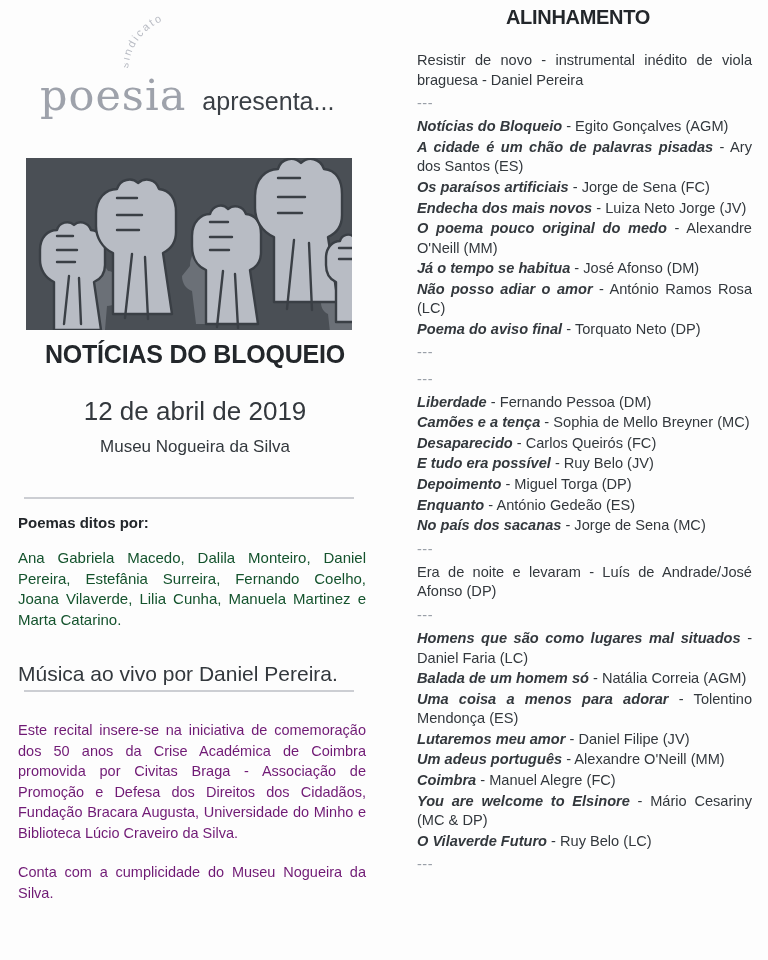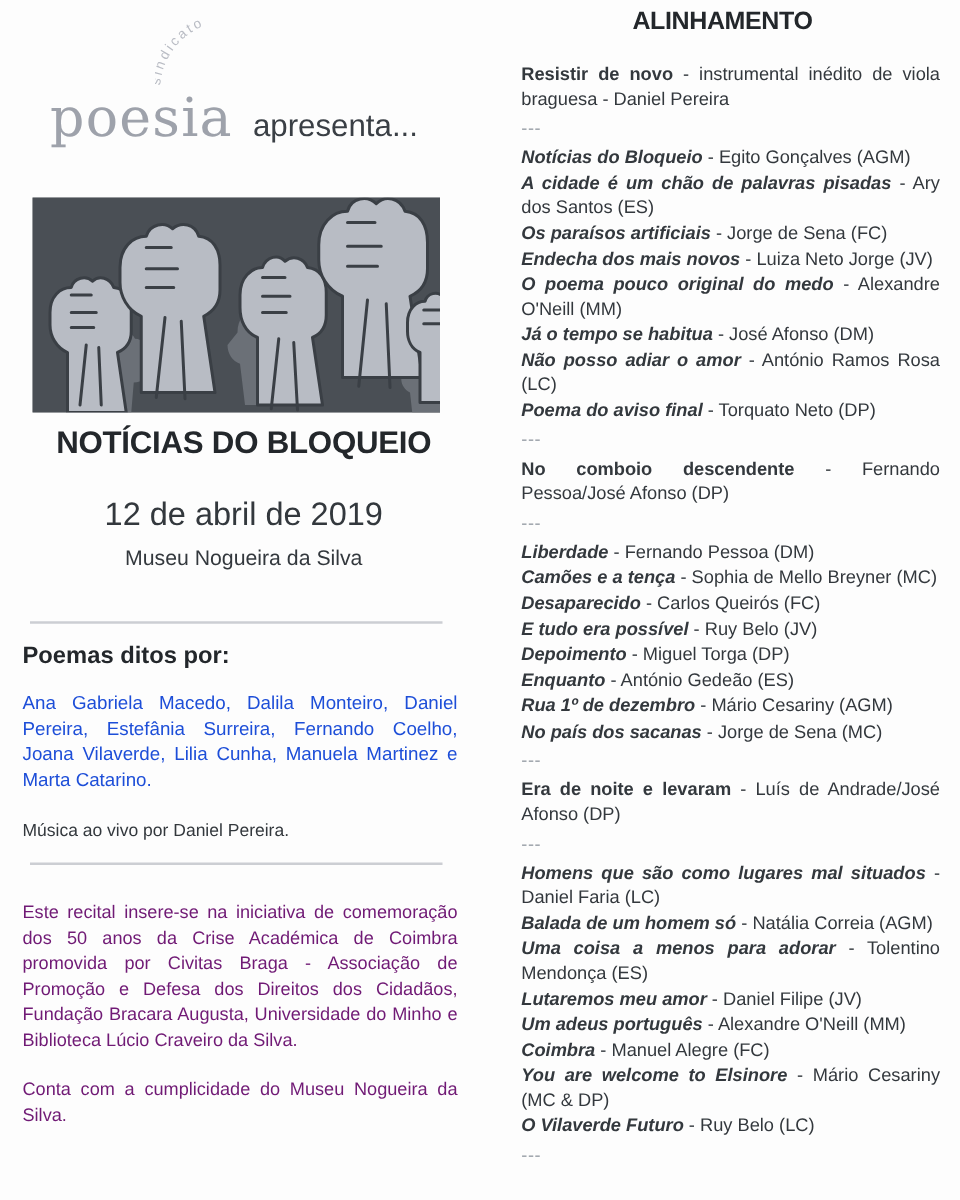--- a/index.html
+++ b/index.html
@@ -123,34 +123,34 @@
   .rule-top { top: 497px; }
   .rule-bottom { top: 690px; }
 
   .credits {
     position: absolute;
     left: 18px;
     top: 514px;
     width: 348px;
   }
   .credits-heading {
-    font-size: 19px;
+    font-size: 15px;
     font-weight: bold;
     color: #23272b;
     margin-bottom: 17px;
   }
   .credits-readers {
     font-size: 15px;
     line-height: 1.38;
     text-align: justify;
-    color: #1d4ed8;
+    color: #14532d;
   }
   .credits-music {
-    margin-top: 19px;
-    font-size: 14px;
+    margin-top: 29px;
+    font-size: 21px;
     line-height: 1.38;
     color: #33383d;
   }
 
   .footnotes {
     position: absolute;
     left: 18px;
     top: 720px;
     width: 348px;
   }
@@ -197,21 +197,21 @@
     text-align: justify;
     text-justify: inter-word;
     color: #33383d;
     margin-bottom: 1px;
   }
   .prog-item .t {
     font-weight: bold;
     font-style: italic;
   }
   .prog-item.plain .t {
-    font-weight: bold;
+    font-weight: normal;
     font-style: normal;
   }
 </style>
 </head>
 <body>
 
 <div class="page">
 
   <div class="left-col">
 
@@ -296,32 +296,28 @@
           <div class="prog-item"><span class="t">Notícias do Bloqueio</span><span class="r"> - Egito Gonçalves (AGM)</span></div>
           <div class="prog-item"><span class="t">A cidade é um chão de palavras pisadas</span><span class="r"> - Ary dos Santos (ES)</span></div>
           <div class="prog-item"><span class="t">Os paraísos artificiais</span><span class="r"> - Jorge de Sena (FC)</span></div>
           <div class="prog-item"><span class="t">Endecha dos mais novos</span><span class="r"> - Luiza Neto Jorge (JV)</span></div>
           <div class="prog-item"><span class="t">O poema pouco original do medo</span><span class="r"> - Alexandre O'Neill (MM)</span></div>
           <div class="prog-item"><span class="t">Já o tempo se habitua</span><span class="r"> - José Afonso (DM)</span></div>
           <div class="prog-item"><span class="t">Não posso adiar o amor</span><span class="r"> - António Ramos Rosa (LC)</span></div>
           <div class="prog-item"><span class="t">Poema do aviso final</span><span class="r"> - Torquato Neto (DP)</span></div>
         </div>
         <div class="prog-sep">---</div>
-        <div class="prog-block">
-          <div class="prog-item plain"><span class="t">No comboio descendente</span><span class="r"> - Fernando Pessoa/José Afonso (DP)</span></div>
-        </div>
         <div class="prog-sep">---</div>
         <div class="prog-block">
           <div class="prog-item"><span class="t">Liberdade</span><span class="r"> - Fernando Pessoa (DM)</span></div>
           <div class="prog-item"><span class="t">Camões e a tença</span><span class="r"> - Sophia de Mello Breyner (MC)</span></div>
           <div class="prog-item"><span class="t">Desaparecido</span><span class="r"> - Carlos Queirós (FC)</span></div>
           <div class="prog-item"><span class="t">E tudo era possível</span><span class="r"> - Ruy Belo (JV)</span></div>
           <div class="prog-item"><span class="t">Depoimento</span><span class="r"> - Miguel Torga (DP)</span></div>
           <div class="prog-item"><span class="t">Enquanto</span><span class="r"> - António Gedeão (ES)</span></div>
-          <div class="prog-item"><span class="t">Rua 1º de dezembro</span><span class="r"> - Mário Cesariny (AGM)</span></div>
           <div class="prog-item"><span class="t">No país dos sacanas</span><span class="r"> - Jorge de Sena (MC)</span></div>
         </div>
         <div class="prog-sep">---</div>
         <div class="prog-block">
           <div class="prog-item plain"><span class="t">Era de noite e levaram</span><span class="r"> - Luís de Andrade/José Afonso (DP)</span></div>
         </div>
         <div class="prog-sep">---</div>
         <div class="prog-block">
           <div class="prog-item"><span class="t">Homens que são como lugares mal situados</span><span class="r"> - Daniel Faria (LC)</span></div>
           <div class="prog-item"><span class="t">Balada de um homem só</span><span class="r"> - Natália Correia (AGM)</span></div>

